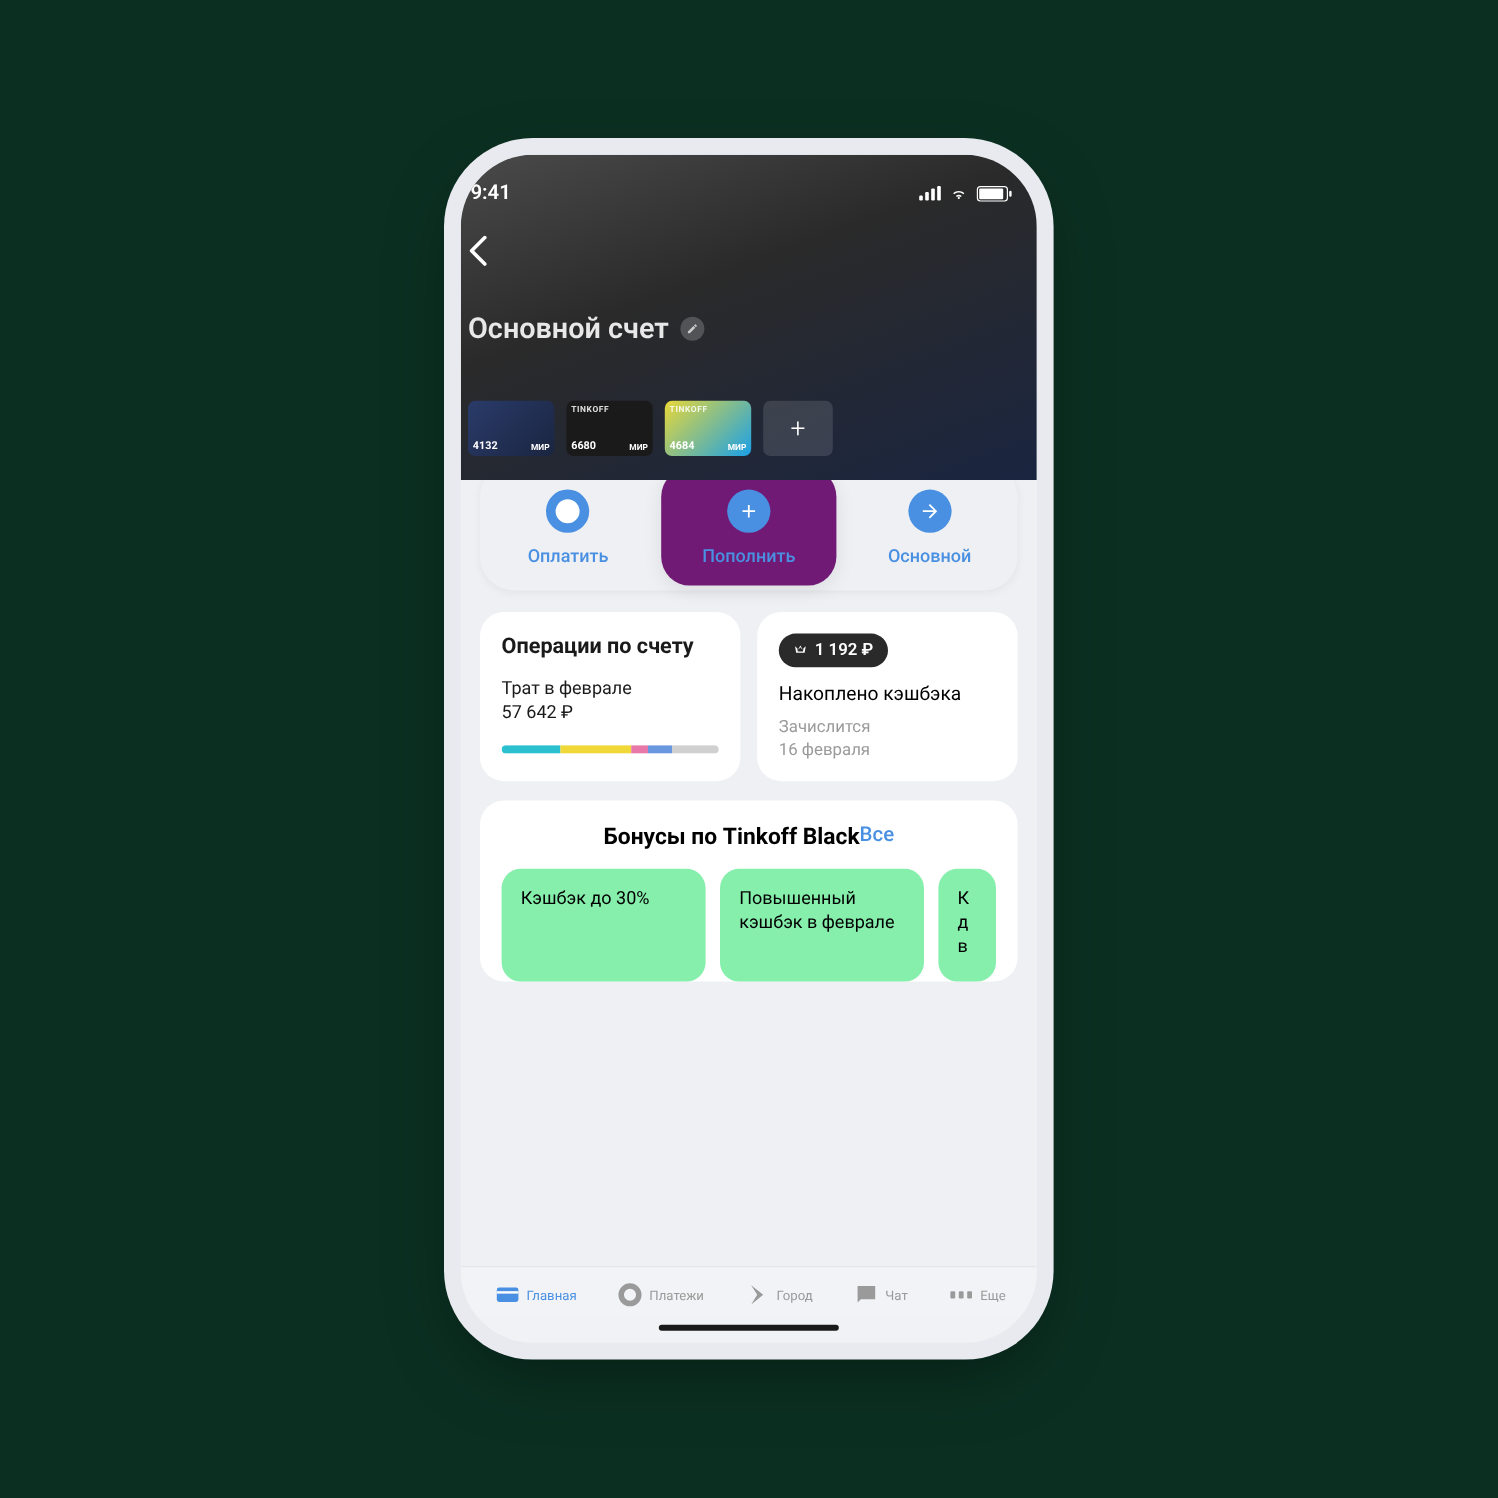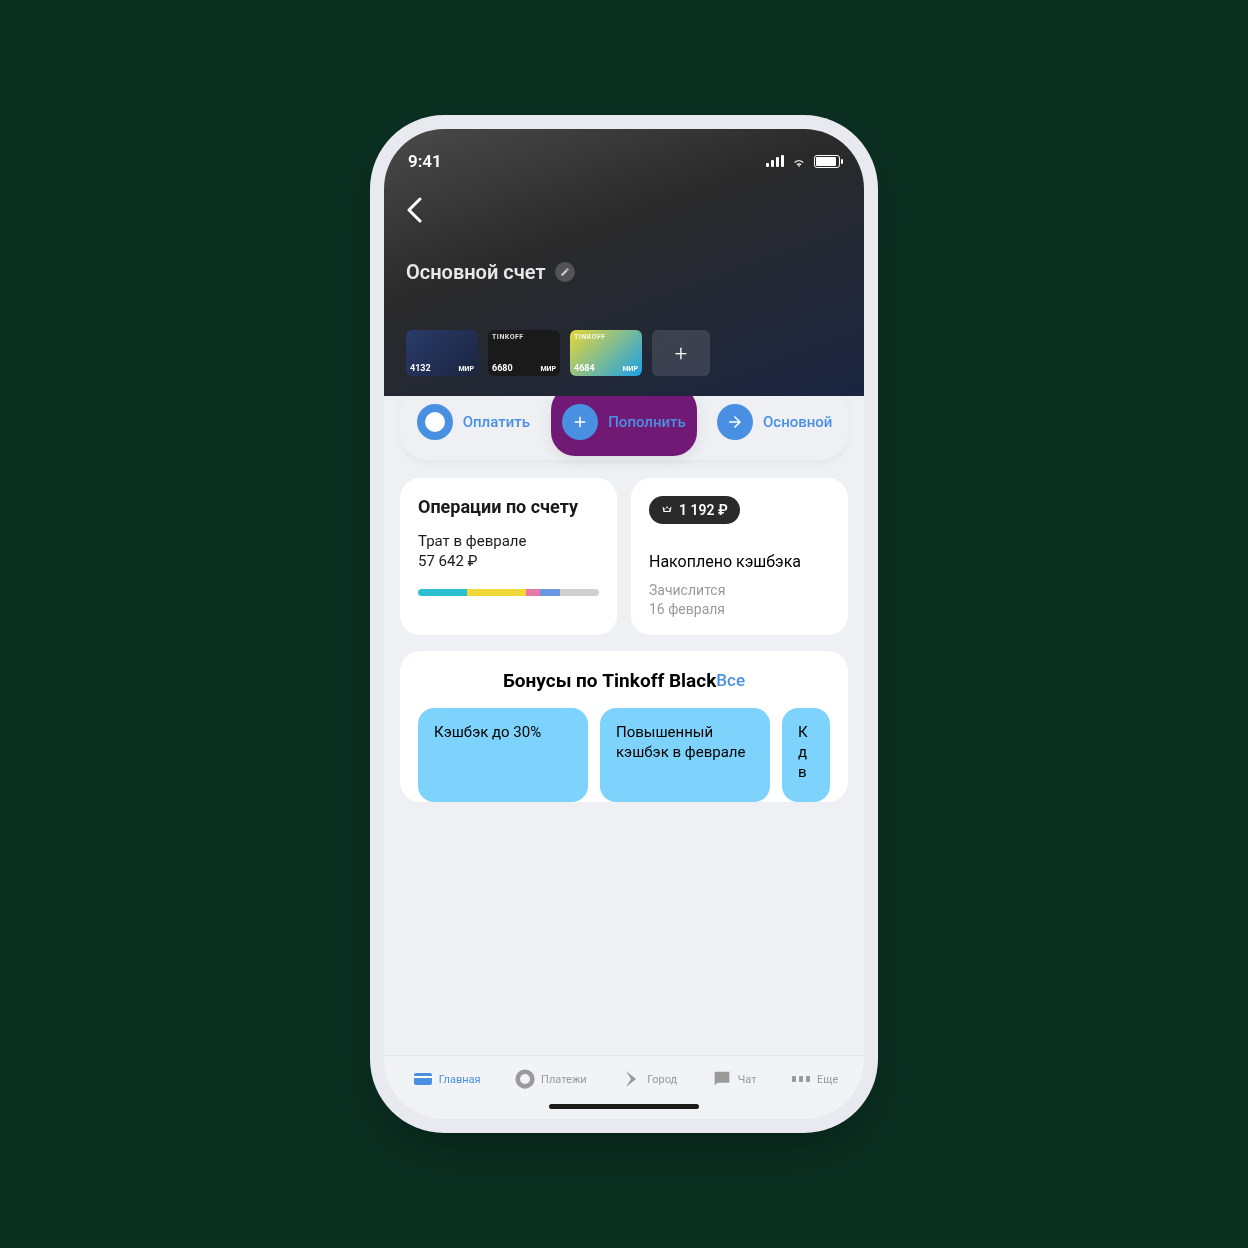--- a/index.html
+++ b/index.html
@@ -23,81 +23,81 @@
 .screen {
   width: 100%;
   height: 100%;
   display: flex;
   flex-direction: column;
   position: relative;
 }
 .header-area {
   background: linear-gradient(160deg, #4a4a4a 0%, #2a2a2a 40%, #1a2540 100%);
   color: #fff;
-  padding: 18px 22px 0 22px;
+  padding: 18px 22px 0 6px;
   position: relative;
 }
 .status-bar {
   display: flex;
   justify-content: space-between;
   align-items: center;
   font-size: 17px;
   font-weight: 600;
   padding: 4px 2px 14px 2px;
 }
 .status-icons { display: flex; gap: 6px; align-items: center; }
 .sig { display:flex; gap:2px; align-items:flex-end; height:12px;}
 .sig span{ width:3px; background:#fff; border-radius:1px;}
 .sig span:nth-child(1){height:4px;} .sig span:nth-child(2){height:7px;} .sig span:nth-child(3){height:10px;} .sig span:nth-child(4){height:12px;}
 .wifi { width:18px; height:14px; position:relative;}
 .wifi svg{width:100%;height:100%;}
 .batt { width:26px; height:13px; border:1.5px solid #fff; border-radius:3px; position:relative;}
 .batt::after{content:'';position:absolute;right:-4px;top:3px;width:2px;height:5px;background:#fff;border-radius:1px;}
 .batt::before{content:'';position:absolute;left:1px;top:1px;width:20px;height:9px;background:#fff;border-radius:1px;}
 .back-btn { font-size: 30px; font-weight:300; color: #fff; margin: 10px 0 30px 0; display:inline-block;}
-.account-name { display:flex; align-items:center; gap:10px; font-size:20px; font-weight:600; color:#e8e8e8;}
+.account-name { display:flex; align-items:center; gap:10px; font-size:24px; font-weight:600; color:#e8e8e8;}
 .edit-dot { width:20px; height:20px; border-radius:50%; background:rgba(255,255,255,0.2); display:flex; align-items:center; justify-content:center;}
 .edit-dot svg{width:10px;height:10px;}
 .balance { font-size: 36px; font-weight: 700; margin-top: 6px; letter-spacing:0.5px;}
 .cards-row { display:flex; gap:10px; margin-top: 46px; margin-bottom: 20px;}
 .mini-card { width:72px; height:46px; border-radius:6px; position:relative; overflow:hidden; font-size:9px; color:#fff; display:flex; align-items:flex-end; padding:3px 4px; justify-content:space-between;gap:20px;}
 .mini-card .num{font-weight:700;}
 .mini-card .sys{font-size:7px; font-weight:700;}
 .mc1 { background: linear-gradient(135deg,#2a3b6a,#1a2540);}
 .mc2 { background: #1a1a1a;}
 .mc3 { background: linear-gradient(135deg,#e8d838,#1aa0e8);}
 .mc-brand{position:absolute;top:3px;left:4px;font-size:7px;font-weight:700;letter-spacing:0.5px;opacity:0.85;}
 .add-card { width:58px; height:46px; border-radius:6px; background:rgba(255,255,255,0.12); display:flex; align-items:center; justify-content:center; color:#fff; font-size:22px; font-weight:300;}
 .content { flex:1; background:#eef0f3; padding: 0 16px 0 16px; overflow:hidden; position:relative;}
 .actions-card { background:#eef0f3; border-radius:28px; display:flex; margin-top:-14px; position:relative; box-shadow: 0 2px 8px rgba(0,0,0,0.05);}
-.action-btn { flex:1; display:flex; flex-direction:row; align-items:center; justify-content:center; padding:18px 0 16px 0; gap:10px;}
+.action-btn { flex:1; display:flex; flex-direction:column; align-items:center; justify-content:center; padding:18px 0 16px 0; gap:10px;}
 .action-btn.center { background:#701a75; border-radius:24px; margin:4px; box-shadow:0 4px 16px rgba(0,0,0,0.08);}
 .act-icon { width:36px; height:36px; border-radius:50%; display:flex; align-items:center; justify-content:center;}
 .act-icon.blue-ring { border:8px solid #4a90e2; background:#fff;}
 .act-icon.blue-fill { background:#4a90e2; color:#fff;}
 .act-label { font-size:15px; font-weight:500; color:#4a90e2;}
 .info-row { display:flex; gap:14px; margin-top:18px;justify-content:center;}
 .info-card { flex:1; background:#fff; border-radius:20px; padding:18px 18px 16px 18px;}
 .info-title { font-size:18px; font-weight:700; color:#1a1a1a; line-height:1.25;}
 .info-sub { font-size:15px; color:#1a1a1a; margin-top:12px; line-height:1.35;}
 .info-meta { font-size:14px; color:#9a9a9a; margin-top:8px; line-height:1.35;}
-.cashback-badge { display:inline-flex; align-items:center; gap:6px; background:#2a2a2a; color:#fff; padding:6px 12px; border-radius:18px; font-size:14px; font-weight:600; margin-bottom:28px;}
+.cashback-badge { display:inline-flex; align-items:center; gap:6px; background:#2a2a2a; color:#fff; padding:6px 12px; border-radius:18px; font-size:14px; font-weight:600; margin-bottom:12px;}
 .cashback-badge svg{width:12px;height:12px;}
 .spend-bar { display:flex; height:7px; border-radius:4px; overflow:hidden; margin-top:18px;}
 .spend-bar span:nth-child(1){background:#2ac0d0;flex:5;}
 .spend-bar span:nth-child(2){background:#f0d838;flex:6;}
 .spend-bar span:nth-child(3){background:#e878a8;flex:1.5;}
 .spend-bar span:nth-child(4){background:#6a98e0;flex:2;}
 .spend-bar span:nth-child(5){background:#d0d0d0;flex:4;}
 .bonus-section { background:#fff; border-radius:20px; margin-top:16px; padding:18px 18px 0 18px;}
 .bonus-header { display:flex; justify-content:center; align-items:center; margin-bottom:16px;}
 .bonus-title { font-size:19px; font-weight:700;}
 .bonus-all { font-size:17px; color:#4a90e2; font-weight:500;}
 .bonus-cards { display:flex; gap:12px;}
-.bonus-card { background:#7dd3fc; border-radius:16px; padding:14px 16px; font-size:15px; line-height:1.35; min-width:170px; height:94px;}
+.bonus-card { background:#86efac; border-radius:16px; padding:14px 16px; font-size:15px; line-height:1.35; min-width:170px; height:94px;}
 .tab-bar { display:flex; justify-content:space-around; align-items:center; padding:10px 10px 6px 10px; background:#f1f3f6; border-top:1px solid rgba(0,0,0,0.05);}
 .tab-item { display:flex; align-items:center; gap:3px; font-size:11px; color:#9a9a9a;}
 .tab-item.active { color:#4a90e2;}
 .tab-icon { width:26px; height:26px; display:flex; align-items:center; justify-content:center;}
 .home-ind { width:150px; height:5px; background:#1a1a1a; border-radius:3px; margin:6px auto 10px auto;}
 </style>
 </head>
 <body>
 
 <div class="phone-frame">

